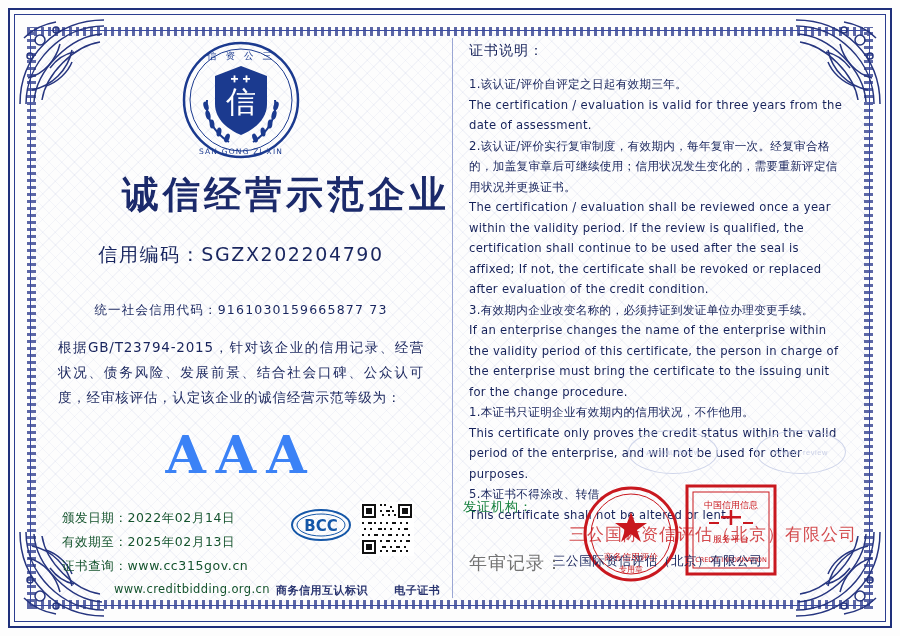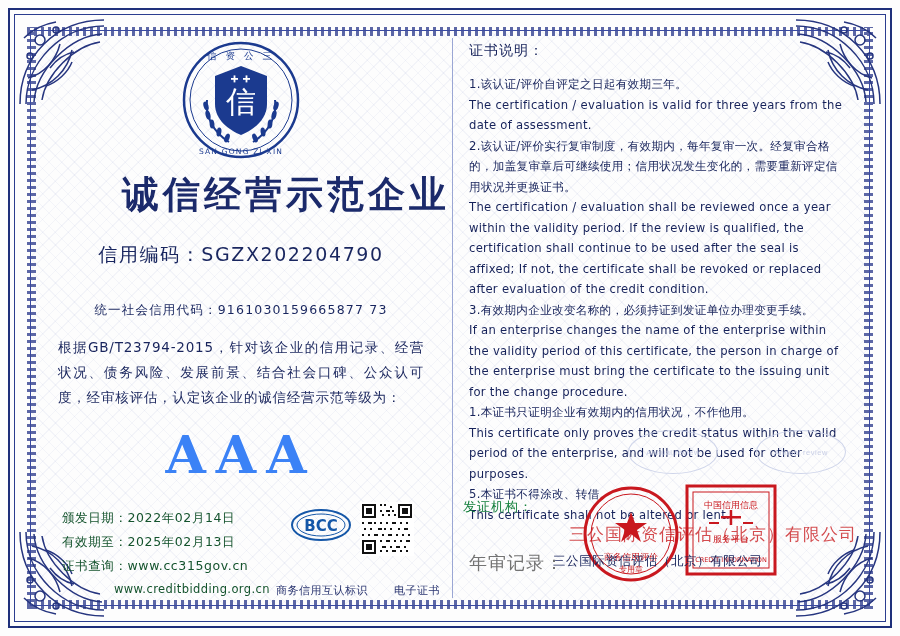--- a/index.html
+++ b/index.html
@@ -175,20 +175,21 @@
   }
   .tag-row {
     position: absolute;
     left: 244px;
     bottom: 6px;
     font-family: "DejaVu Sans", sans-serif;
     font-size: 11px;
     color: #2a3570;
     letter-spacing: .5px;
     white-space: nowrap;
+    font-weight: bold;
   }
   .tag-row span { margin-right: 22px; }
 
   
   .bcc {
     position: absolute;
     left: 258px;
     bottom: 62px;
     width: 62px; height: 34px;
   }

